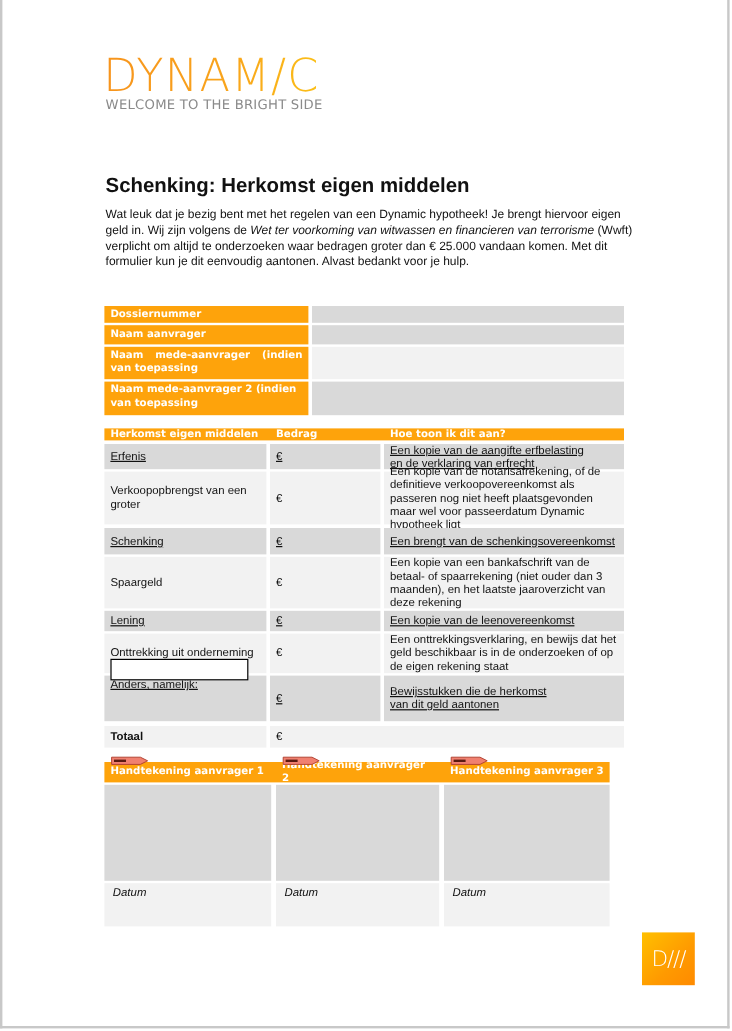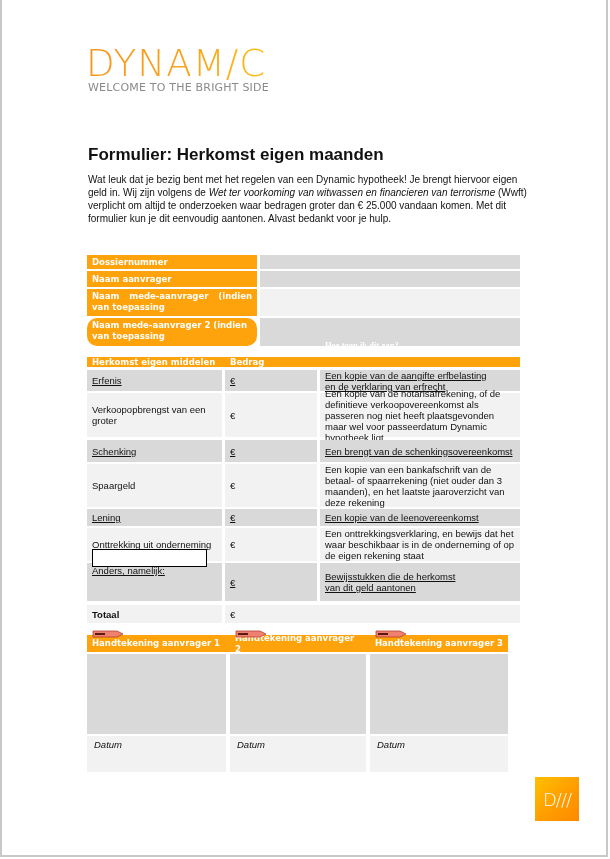--- a/index.html
+++ b/index.html
@@ -29,42 +29,42 @@
   .corner-logo { left:535px; top:777px; width:44px; height:44px; background:linear-gradient(135deg,#ffc000 0%,#ff9a00 60%,#ff8a00 100%); color:#fff; font-size:18px; display:flex; align-items:center; justify-content:center; font-family:"DejaVu Sans", sans-serif; font-weight:200; letter-spacing:-1px; }
 </style>
 </head>
 <body>
 
 <div class="page-frame"></div>
 
 <div class="abs logo-word">DYNAM/C</div>
 <div class="abs logo-tag">WELCOME TO THE BRIGHT SIDE</div>
 
-<div class="abs title">Formulier: Herkomst eigen maanden</div>
+<div class="abs title">Schenking: Herkomst eigen middelen</div>
 <div class="abs intro"><span>Wat leuk dat je bezig bent met het regelen van een Dynamic hypotheek! Je brengt hiervoor eigen geld in. Wij zijn volgens de </span><i>Wet ter voorkoming van witwassen en financieren van terrorisme</i><span> (Wwft) verplicht om altijd te onderzoeken waar bedragen groter dan € 25.000 vandaan komen. Met dit formulier kun je dit eenvoudig aantonen. Alvast bedankt voor je hulp.</span></div>
 
 <div>
   <div class="cell orange" style="left:87px;top:227px;width:170px;height:14px;">Dossiernummer</div>
   <div class="cell g1" style="left:260px;top:227px;width:260px;height:14px;"></div>
 
   <div class="cell orange" style="left:87px;top:243px;width:170px;height:16px;">Naam aanvrager</div>
   <div class="cell g1" style="left:260px;top:243px;width:260px;height:16px;"></div>
 
   <div class="cell orange ltop" style="left:87px;top:261px;width:170px;height:27px;text-align:justify;">Naam mede-aanvrager (indien van toepassing</div>
   <div class="cell g2" style="left:260px;top:261px;width:260px;height:27px;"></div>
 
-  <div class="cell orange ltop" style="left:87px;top:290px;width:170px;height:28px;border-radius:10px;">Naam mede-aanvrager 2 (indien van toepassing</div>
+  <div class="cell orange ltop" style="left:87px;top:290px;width:170px;height:28px;">Naam mede-aanvrager 2 (indien van toepassing</div>
   <div class="cell g1" style="left:260px;top:290px;width:260px;height:28px;"></div>
 </div>
 
 <div>
   <div class="cell orange" style="left:87px;top:329px;width:433px;height:10px;"></div>
   <div class="cell orange" style="left:87px;top:329px;width:135px;height:10px;background:transparent;">Herkomst eigen middelen</div>
   <div class="cell orange" style="left:225px;top:329px;width:92px;height:10px;background:transparent;">Bedrag</div>
-  <div class="cell orange" style="left:320px;top:312px;width:200px;height:10px;background:transparent;font-family:Liberation Serif, serif;">Hoe toon ik dit aan?</div>
+  <div class="cell orange" style="left:320px;top:329px;width:200px;height:10px;background:transparent;">Hoe toon ik dit aan?</div>
 
   <div class="cell g1" style="left:87px;top:342px;width:135px;height:21px;">Erfenis</div>
   <div class="cell g1" style="left:225px;top:342px;width:92px;height:21px;">€</div>
   <div class="cell g1" style="left:320px;top:342px;width:200px;height:21px;white-space:pre-line;">Een kopie van de aangifte erfbelasting
 en de verklaring van erfrecht</div>
 
   <div class="cell g2" style="left:87px;top:365px;width:135px;height:44px;">Verkoopopbrengst van een groter</div>
   <div class="cell g2" style="left:225px;top:365px;width:92px;height:44px;">€</div>
   <div class="cell g2" style="left:320px;top:365px;width:200px;height:44px;">Een kopie van de notarisafrekening, of de definitieve verkoopovereenkomst als passeren nog niet heeft plaatsgevonden maar wel voor passeerdatum Dynamic hypotheek ligt</div>
 
@@ -75,21 +75,21 @@
   <div class="cell g2" style="left:87px;top:436px;width:135px;height:43px;">Spaargeld</div>
   <div class="cell g2" style="left:225px;top:436px;width:92px;height:43px;">€</div>
   <div class="cell g2" style="left:320px;top:436px;width:200px;height:43px;">Een kopie van een bankafschrift van de betaal- of spaarrekening (niet ouder dan 3 maanden), en het laatste jaaroverzicht van deze rekening</div>
 
   <div class="cell g1" style="left:87px;top:481px;width:135px;height:17px;">Lening</div>
   <div class="cell g1" style="left:225px;top:481px;width:92px;height:17px;">€</div>
   <div class="cell g1" style="left:320px;top:481px;width:200px;height:17px;">Een kopie van de leenovereenkomst</div>
 
   <div class="cell g2" style="left:87px;top:500px;width:135px;height:33px;">Onttrekking uit onderneming</div>
   <div class="cell g2" style="left:225px;top:500px;width:92px;height:33px;">€</div>
-  <div class="cell g2" style="left:320px;top:500px;width:200px;height:33px;">Een onttrekkingsverklaring, en bewijs dat het waar beschikbaar is in de onderneming of op de eigen rekening staat</div>
+  <div class="cell g2" style="left:320px;top:500px;width:200px;height:33px;">Een onttrekkingsverklaring, en bewijs dat het geld beschikbaar is in de onderzoeken of op de eigen rekening staat</div>
 
   <div class="cell g1 ltop" style="left:87px;top:535px;width:135px;height:38px;">Anders, namelijk:</div>
   <div class="anders-box"></div>
   <div class="cell g1" style="left:225px;top:535px;width:92px;height:38px;">€</div>
   <div class="cell g1" style="left:320px;top:535px;width:200px;height:38px;white-space:pre-line;">Bewijsstukken die de herkomst
 van dit geld aantonen</div>
 
   <div class="cell g2" style="left:87px;top:577px;width:135px;height:18px;font-weight:bold;">Totaal</div>
   <div class="cell g2" style="left:225px;top:577px;width:295px;height:18px;">€</div>
 </div>

